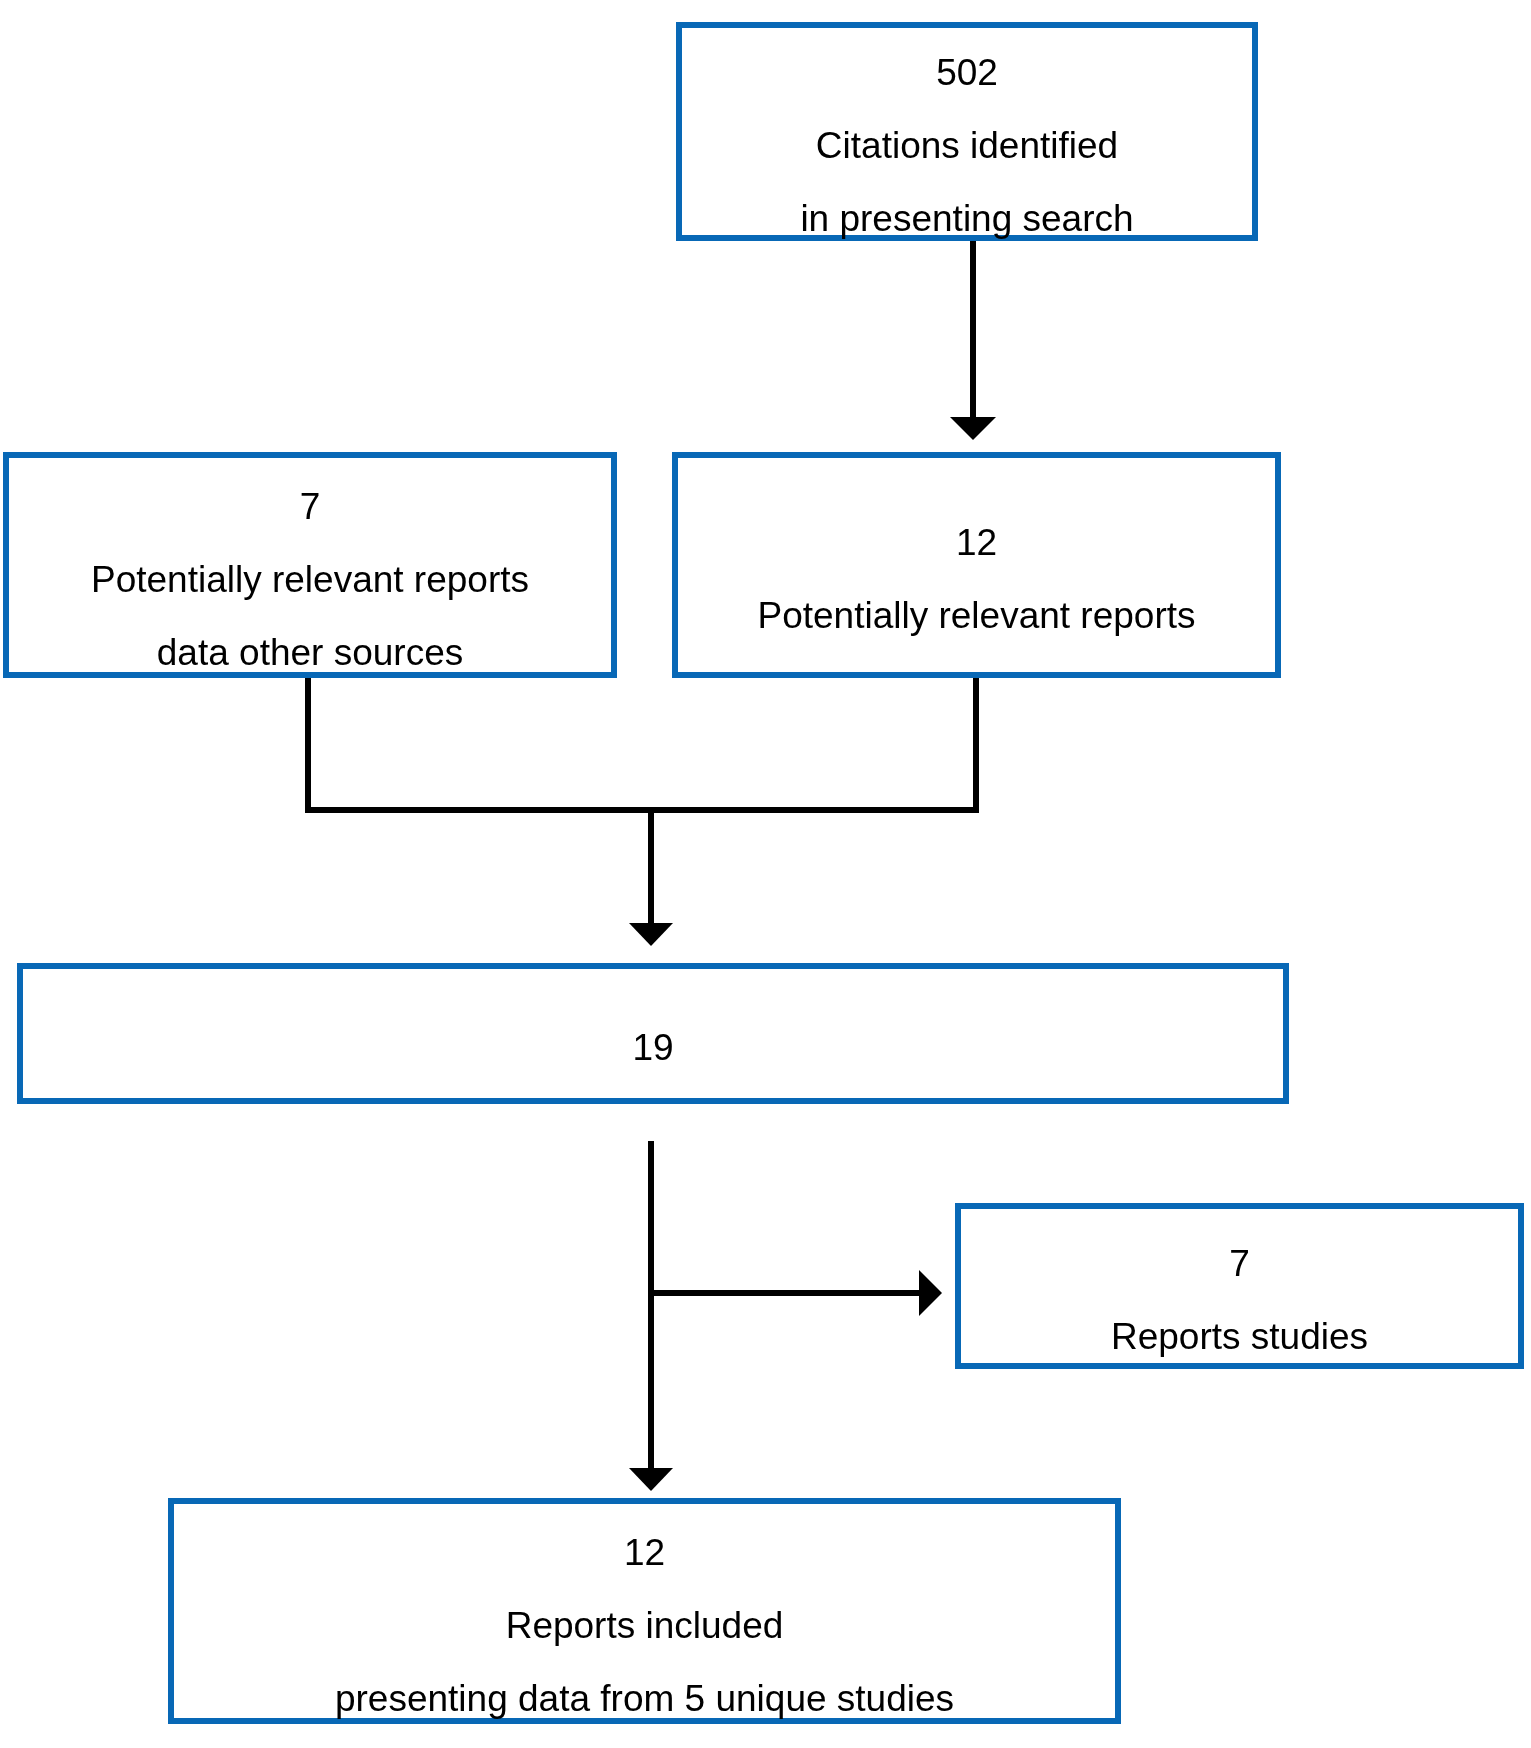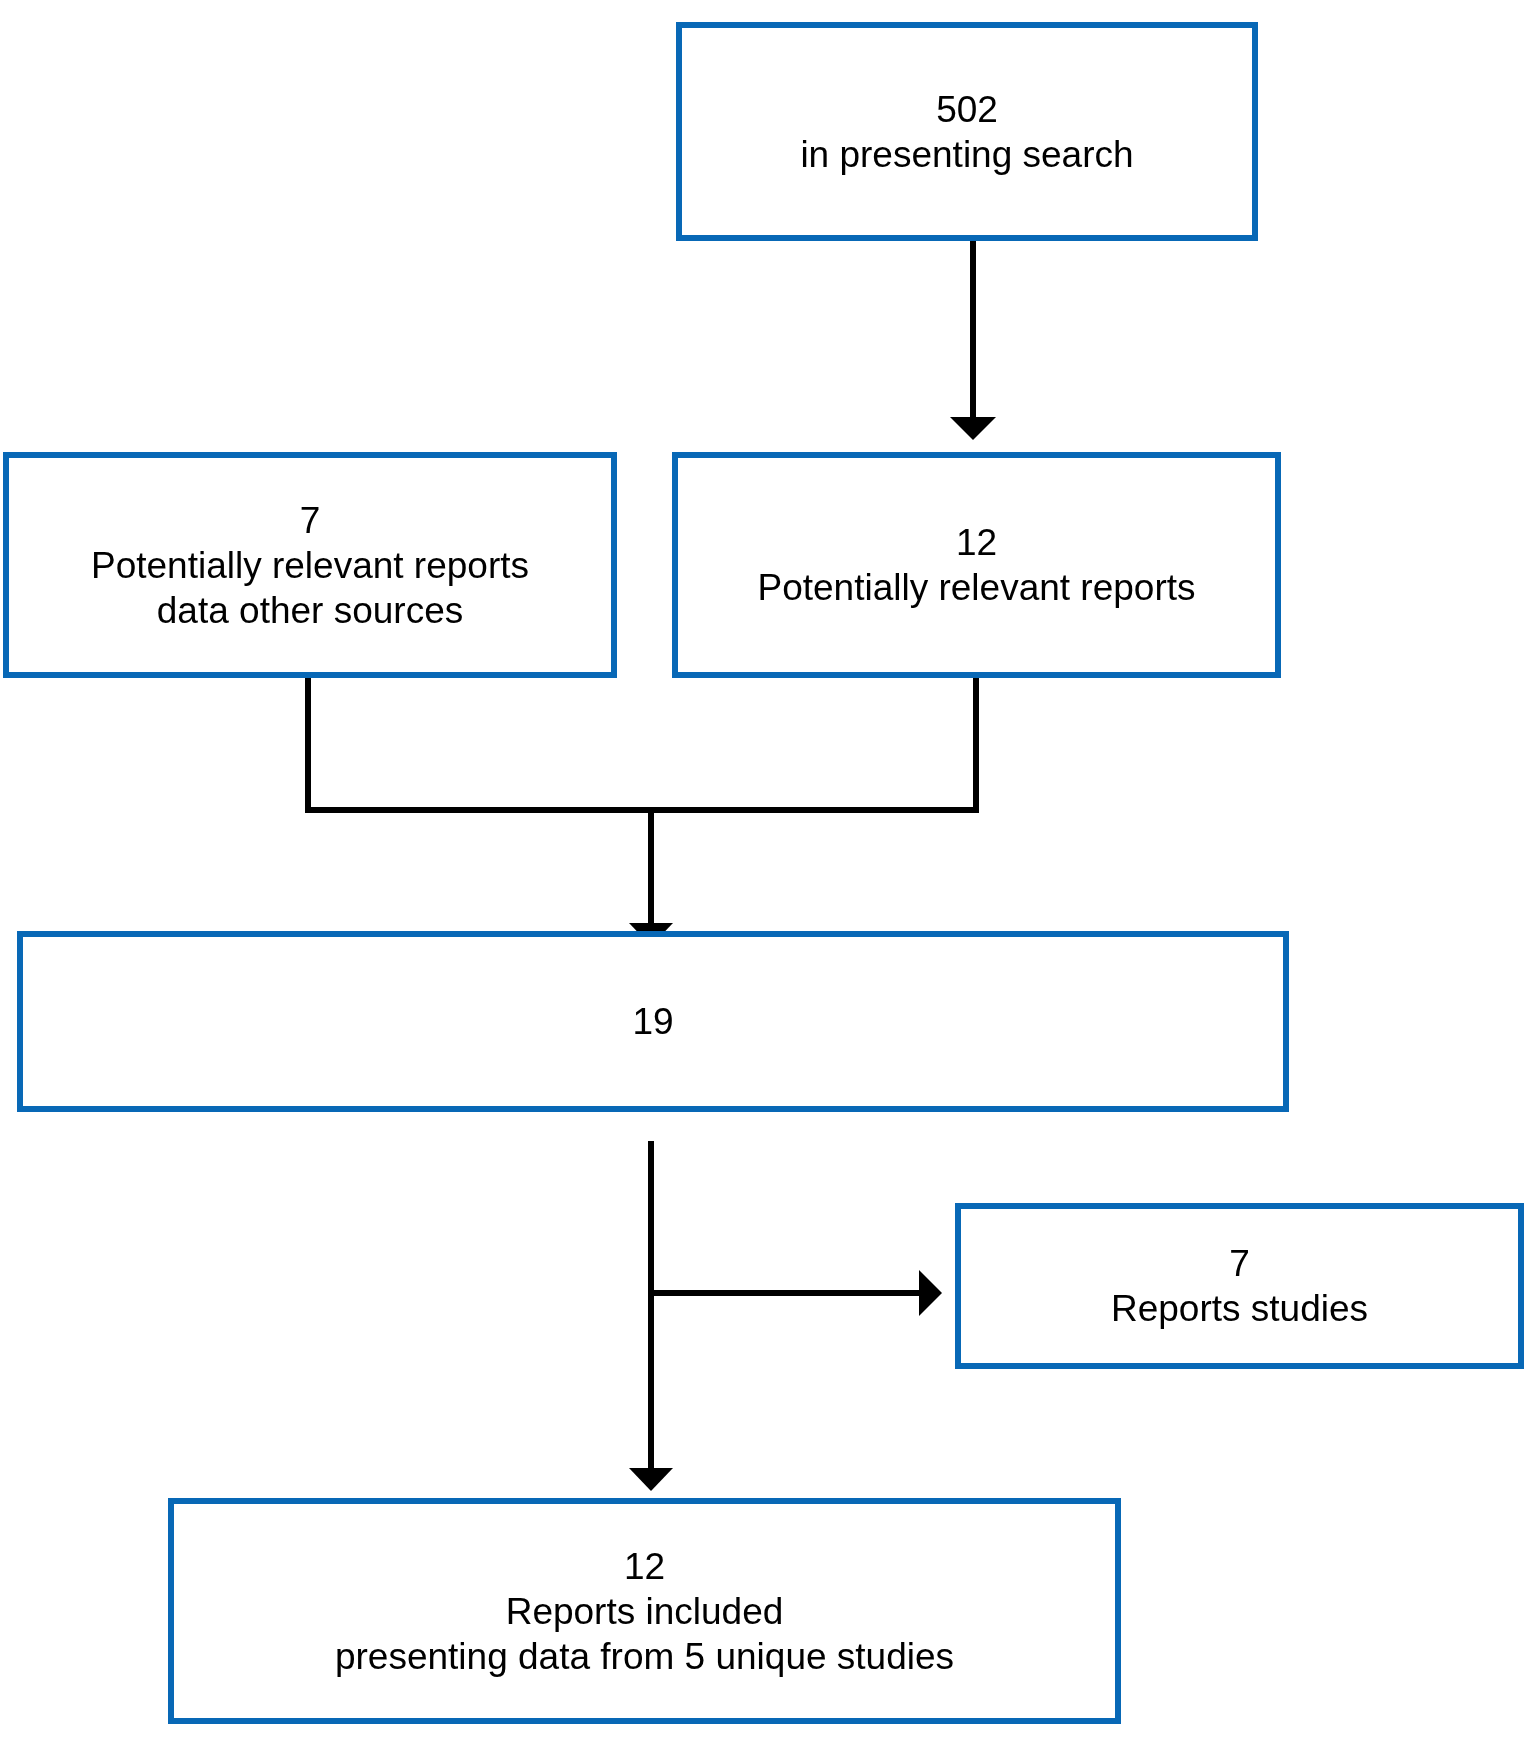--- a/index.html
+++ b/index.html
@@ -32,26 +32,27 @@
     flex-direction: column;
     align-items: center;
     justify-content: center;
     text-align: center;
     font-size: 37px;
     line-height: 45px;
     font-weight: 400;
   }
   .box .txt {
     white-space: nowrap;
+    margin-top: 28px;
   }
   
   #box-citations   { left: 676px;  top: 22px;   width: 582px;  height: 219px; }
   #box-other       { left: 3px;    top: 452px;  width: 614px;  height: 226px; }
   #box-identified  { left: 672px;  top: 452px;  width: 609px;  height: 226px; }
-  #box-total       { left: 17px;   top: 931px;  width: 1272px; height: 181px; }
+  #box-total       { left: 17px;   top: 963px;  width: 1272px; height: 141px; }
   #box-excluded    { left: 955px;  top: 1203px; width: 569px;  height: 166px; }
   #box-included    { left: 168px;  top: 1498px; width: 953px;  height: 226px; }
 </style>
 </head>
 <body>
 
 <div class="canvas">
 
   <svg class="connectors" viewBox="0 0 1531 1748" xmlns="http://www.w3.org/2000/svg">
 
@@ -65,20 +66,21 @@
     <polygon points="629,923 673,923 651,946" fill="#000000"></polygon>
 
     <line x1="651" y1="1141" x2="651" y2="1468" stroke="#000000" stroke-width="6"></line>
     <line x1="651" y1="1293" x2="922" y2="1293" stroke="#000000" stroke-width="6"></line>
     <polygon points="919,1270 919,1316 942,1293" fill="#000000"></polygon>
     <polygon points="629,1468 673,1468 651,1491" fill="#000000"></polygon>
   </svg>
 
   <div class="box" id="box-citations">
     <div class="txt">502</div>
+    <div class="txt">Citations identified</div>
     <div class="txt">in presenting search</div>
   </div>
 
   <div class="box" id="box-other">
     <div class="txt">7</div>
     <div class="txt">Potentially relevant reports</div>
     <div class="txt">data other sources</div>
   </div>
 
   <div class="box" id="box-identified">

